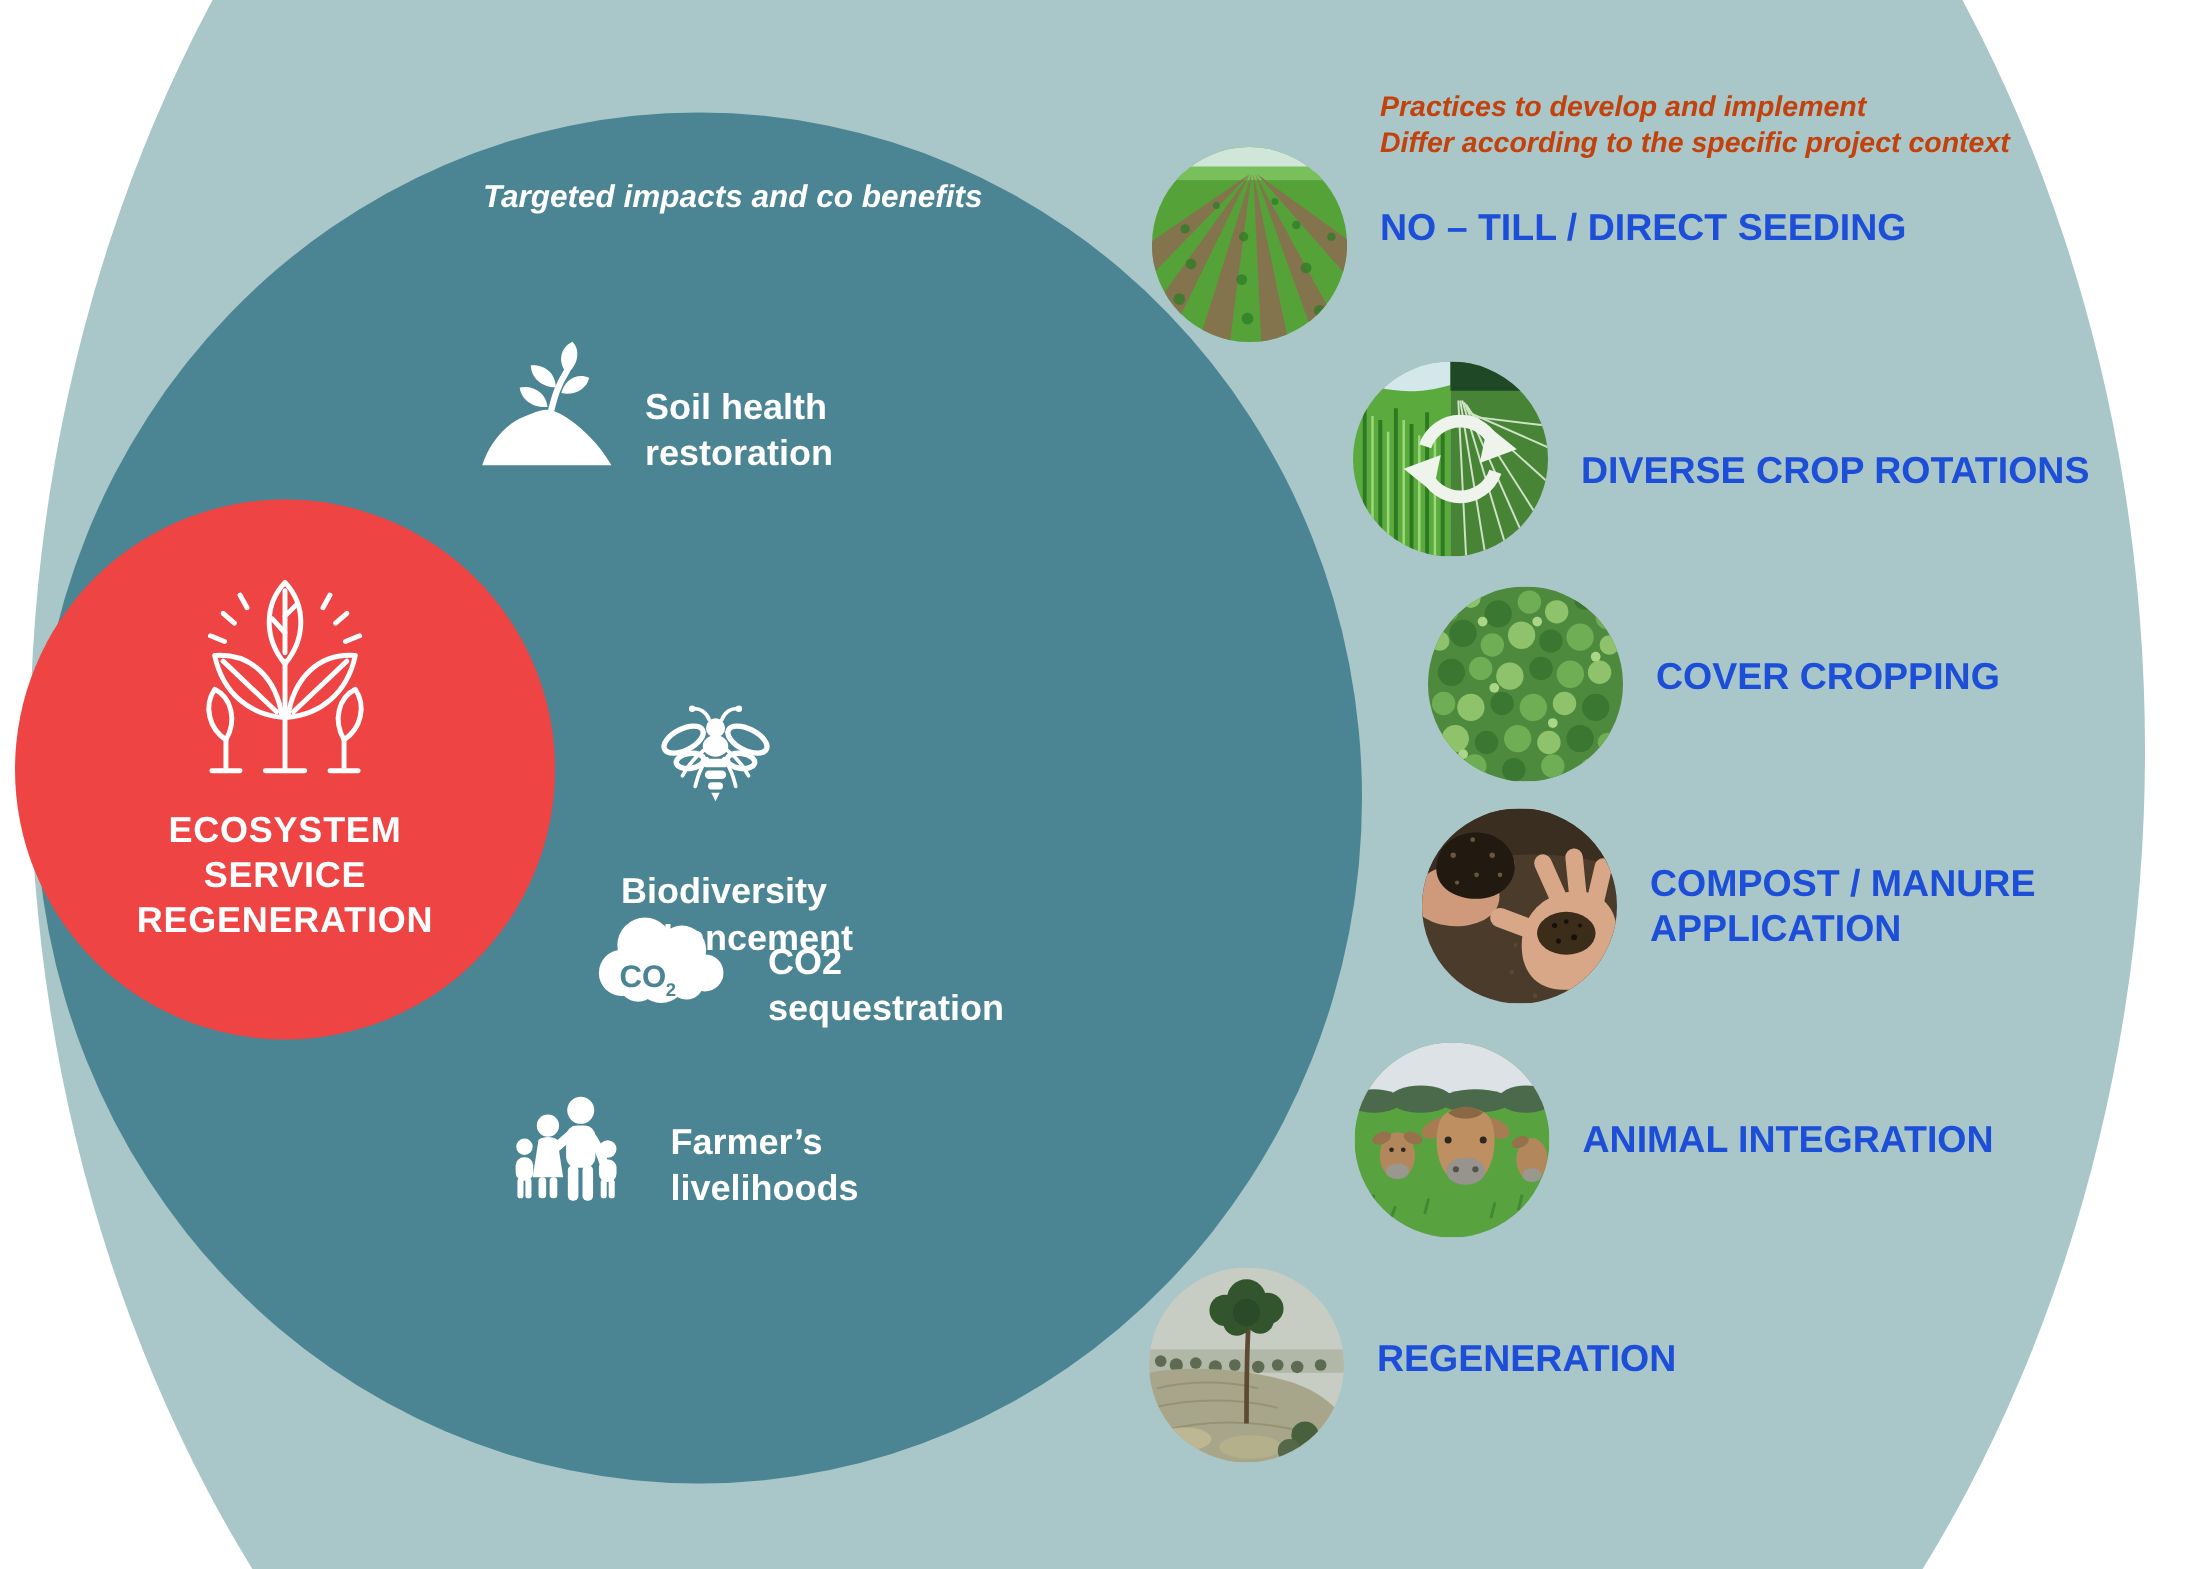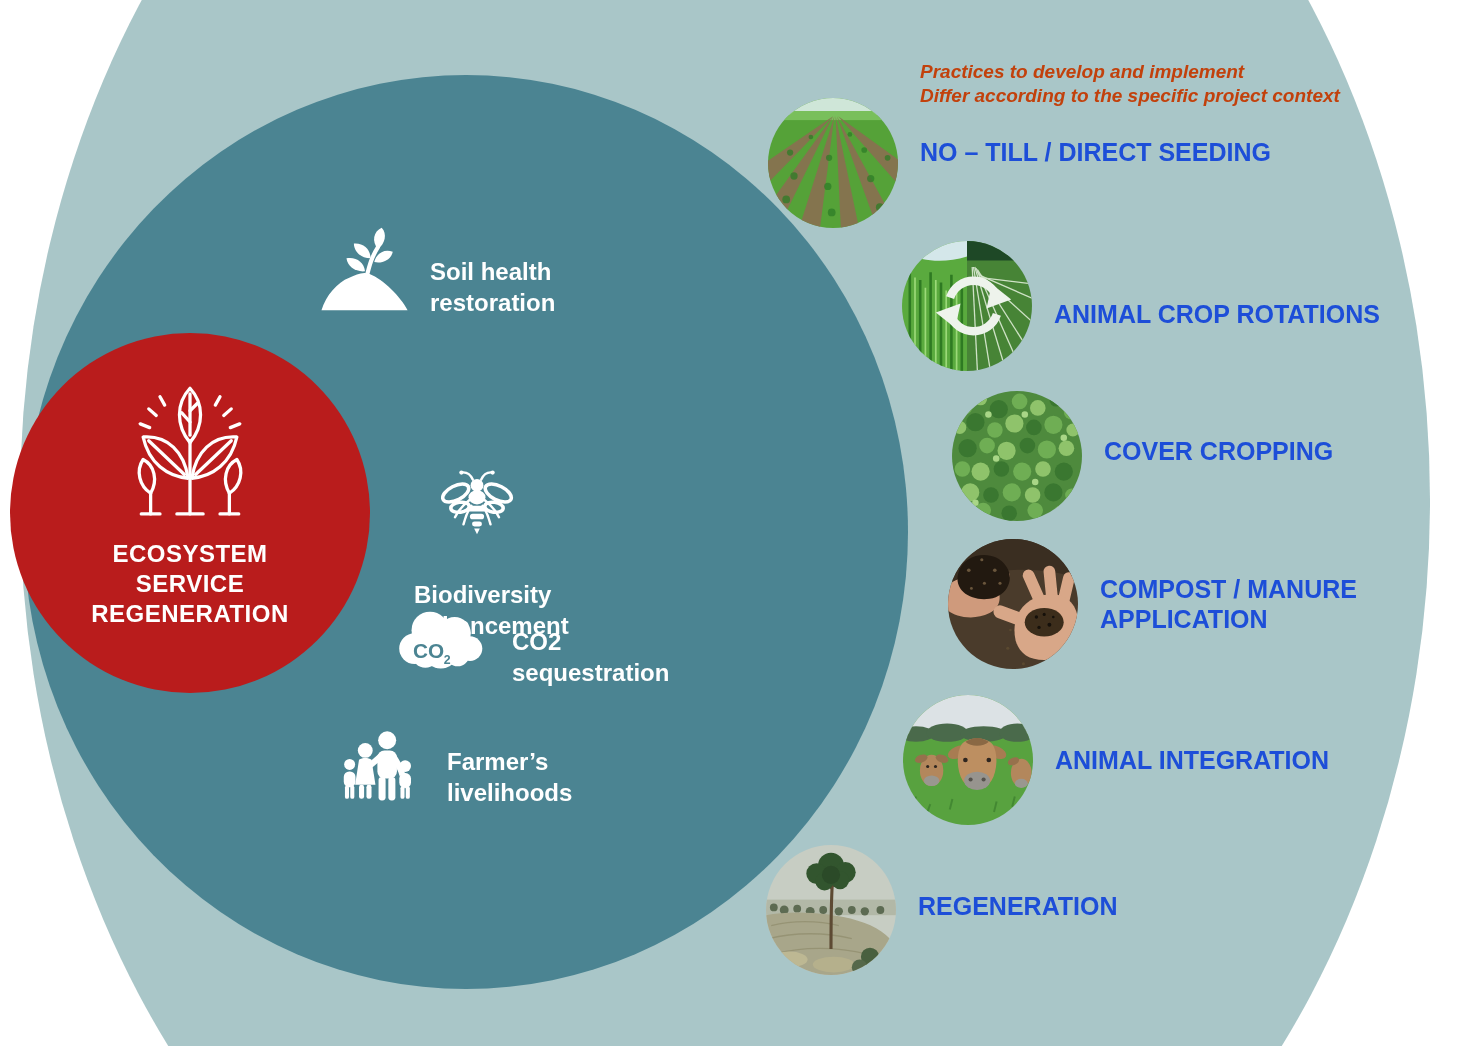--- a/index.html
+++ b/index.html
@@ -1,21 +1,21 @@
 <!DOCTYPE html>
 <html><head>
 <meta charset="utf-8">
 <style>
   html,body{margin:0;padding:0;background:#ffffff;}
   .canvas{position:relative;width:1468px;height:1046px;overflow:hidden;background:#ffffff;
           font-family:"Liberation Sans","DejaVu Sans",sans-serif;}
   .circle{position:absolute;border-radius:50%;}
   .outer-ellipse{left:20px;top:-390px;width:1410px;height:1780px;background:#a9c6c8;}
   .middle-circle{left:24px;top:75px;width:884px;height:914px;background:#4b8492;}
-  .inner-circle{left:10px;top:333px;width:360px;height:360px;background:#b91c1c;
+  .inner-circle{left:10px;top:333px;width:360px;height:360px;background:#ef4444;
                 display:flex;flex-direction:column;align-items:center;}
   .inner-circle svg{margin-top:44px;}
   .inner-label{margin-top:12px;color:#ffffff;font-weight:bold;font-size:24px;line-height:30px;
                text-align:center;white-space:pre-line;letter-spacing:.5px;}
 
   .impacts-heading{position:absolute;left:322px;top:120px;color:#ffffff;font-weight:bold;
                    font-style:italic;font-size:21px;}
   .practices-heading{position:absolute;left:920px;top:60px;color:#c2410c;font-weight:bold;
                      font-style:italic;font-size:19px;line-height:24px;white-space:pre-line;}
 
@@ -70,20 +70,21 @@
       <path d="M122,124 C134,116 138,100 130,88 C118,94 114,110 122,124 Z"></path>
       <path d="M66,146 L94,146"></path>
         <path d="M28,146 L48,146"></path>
         <path d="M112,146 L132,146"></path>
     </svg>
     <div class="inner-label">ECOSYSTEM
 SERVICE
 REGENERATION</div>
   </div>
 
+  <div class="impacts-heading">Targeted impacts and co benefits</div>
   <div class="practices-heading">Practices to develop and implement
 Differ according to the specific project context</div>
 
   <div class="impact i1">
     <svg class="icon" viewBox="0 0 100 95" fill="#ffffff">
       <path d="M3,92 C8,76 20,62 33,57 C41,54 47,50 55,53 C70,59 88,77 96,92 Z"></path>
       <path d="M52,55 C55,43 57,35 64,24" stroke="#ffffff" stroke-width="4.5" fill="none" stroke-linecap="round"></path>
       <path d="M64,26 C57,18 59,7 68,3 C74,9 72,20 64,26 Z"></path>
       <path d="M56,36 C46,36 38,29 38,20 C48,19 56,26 56,36 Z"></path>
       <path d="M60,40 C68,42 78,38 80,29 C71,25 62,31 60,40 Z"></path>
@@ -236,21 +237,21 @@
         <g stroke="#eef3ec" stroke-width="6.5" fill="none">
           <path d="M37,43.5 A19,19 0 0 1 73,43.5"></path>
           <path d="M73,56.5 A19,19 0 0 1 37,56.5"></path>
         </g>
         <g fill="#eef3ec">
           <path d="M69,33 L84,45 L65,52 Z"></path>
           <path d="M41,67 L26,55 L45,48 Z"></path>
         </g>
       </svg>
     </div>
-    <div class="practice-label">ANIMAL CROP ROTATIONS</div>
+    <div class="practice-label">DIVERSE CROP ROTATIONS</div>
   </div>
 
   <div class="practice p3">
     <div class="photo">
       <svg viewBox="0 0 100 100">
         <rect width="100" height="100" fill="#4e8a3d"></rect>
         <g fill="#6fae54">
           <circle cx="10" cy="12" r="6"></circle>
             <circle cx="52" cy="8" r="6"></circle>
             <circle cx="92" cy="16" r="6"></circle>

